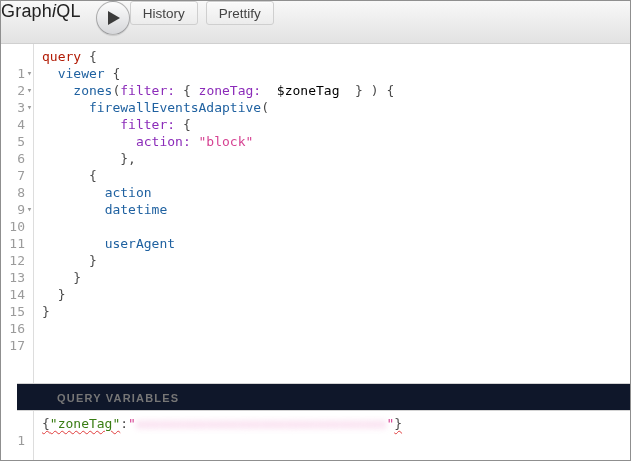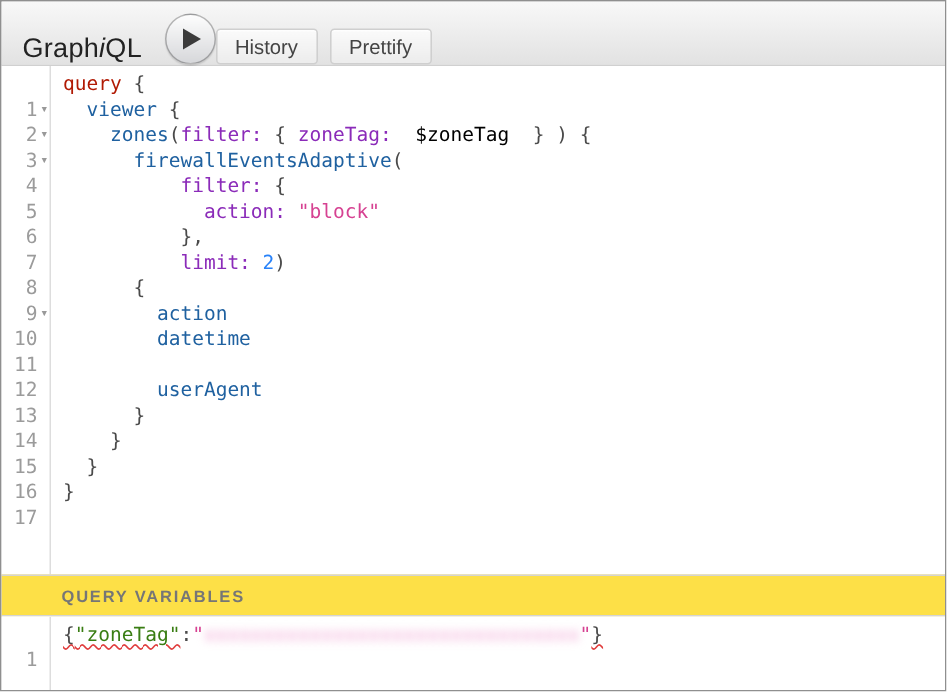--- a/index.html
+++ b/index.html
@@ -10,22 +10,21 @@
     border: 1px solid #8f8f8f;
     display: flex; flex-direction: column;
     background: #fff; overflow: hidden;
   }
 
   
   .topbar {
     height: 43px; flex: 0 0 43px;
     background: linear-gradient(#f8f8f8, #e2e2e2);
     border-bottom: 1px solid #d0d0d0;
-    display: flex; align-items: flex-end;
-    padding-left: 14px;
+    display: flex; align-items: flex-start;
   }
   .logo { font-size: 18px; color: #222; letter-spacing: 0.2px; }
   .logo em { font-style: italic; }
   .execute {
     width: 34px; height: 34px; margin-left: 15px;
     border-radius: 17px;
     border: 1px solid rgba(0,0,0,0.28);
     background: linear-gradient(#fdfdfd, #d6d7da);
     box-shadow: 0 1px 1px rgba(0,0,0,0.12);
     display: flex; align-items: center; justify-content: center;
@@ -83,27 +82,28 @@
     text-decoration-line: underline;
     text-decoration-style: wavy;
     text-decoration-color: #e03c3c;
     text-decoration-thickness: 1px;
     text-underline-offset: 2px;
   }
 
   
   .varbar {
     flex: 0 0 28px; height: 28px;
-    background: #fde047;
+    background: #0f172a;
     border-top: 1px solid #d4d4d4;
     border-bottom: 1px solid #d4d4d4;
     color: #767676; font-size: 11px; font-weight: bold;
     letter-spacing: 1.2px;
     padding: 8px 0 0 40px;
     cursor: row-resize;
+    margin-left: 16px;
   }
 </style>
 </head>
 <body>
 
 <div class="app">
 
   <div class="topbar">
     <div class="logo"><span>Graph</span><em>i</em><span>QL</span></div>
     <button class="execute">
@@ -134,21 +134,20 @@
         <div class="grow"><span class="lnum">17</span><span class="fold"></span></div>
       </div>
     <div class="codearea" id="q-code">
         <div class="cline"><span class="kw">query</span><span class="punc"> {</span></div>
         <div class="cline"><span class="ws">  </span><span class="prop">viewer</span><span class="punc"> {</span></div>
         <div class="cline"><span class="ws">    </span><span class="prop">zones</span><span class="punc">(</span><span class="attr">filter:</span><span class="punc"> { </span><span class="attr">zoneTag:</span><span class="ws">  </span><span class="vr">$zoneTag</span><span class="punc">  } ) {</span></div>
         <div class="cline"><span class="ws">      </span><span class="prop">firewallEventsAdaptive</span><span class="punc">(</span></div>
         <div class="cline"><span class="ws">          </span><span class="attr">filter:</span><span class="punc"> {</span></div>
         <div class="cline"><span class="ws">            </span><span class="attr">action:</span><span class="ws"> </span><span class="str">"block"</span></div>
         <div class="cline"><span class="ws">          </span><span class="punc">},</span></div>
-        <div class="cline"><span class="ws">          </span><span class="attr">limit:</span><span class="ws"> </span><span class="num">2</span><span class="punc">)</span></div>
         <div class="cline"><span class="ws">      </span><span class="punc">{</span></div>
         <div class="cline"><span class="ws">        </span><span class="prop">action</span></div>
         <div class="cline"><span class="ws">        </span><span class="prop">datetime</span></div>
         <div class="cline"><span class="ws">        </span></div>
         <div class="cline"><span class="ws">        </span><span class="prop">userAgent</span></div>
         <div class="cline"><span class="ws">      </span><span class="punc">}</span></div>
         <div class="cline"><span class="ws">    </span><span class="punc">}</span></div>
         <div class="cline"><span class="ws">  </span><span class="punc">}</span></div>
         <div class="cline"><span class="punc">}</span></div>
       </div>

